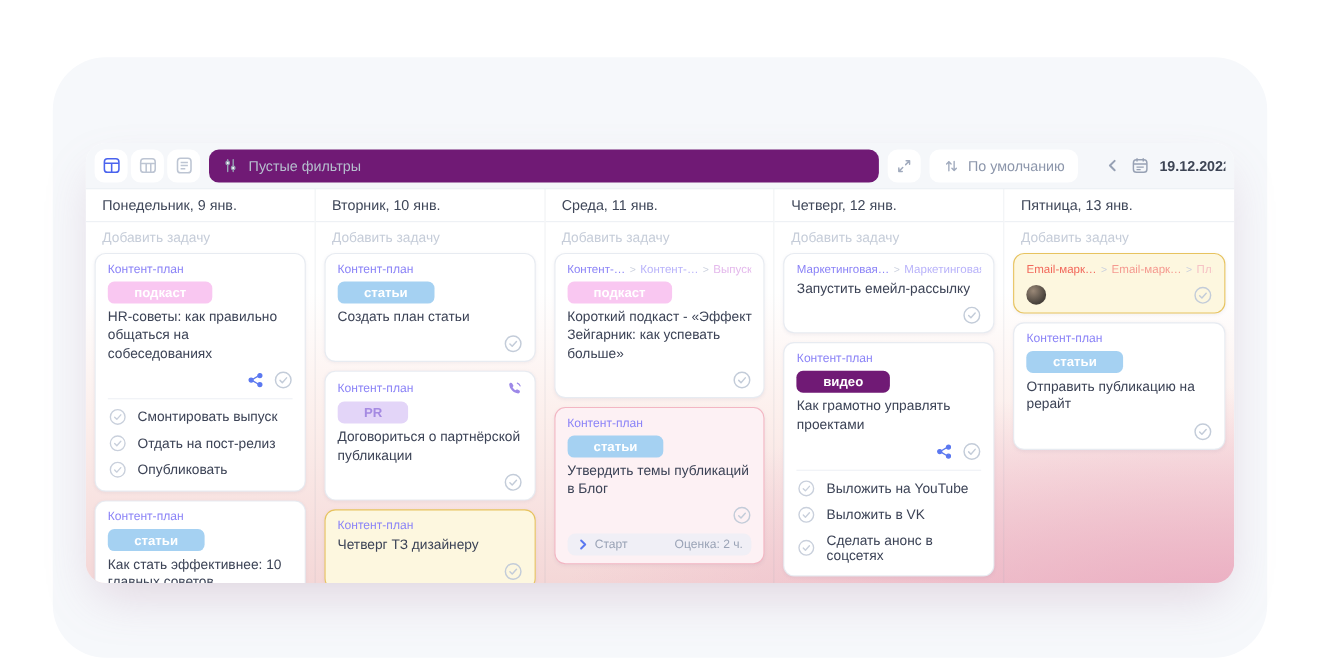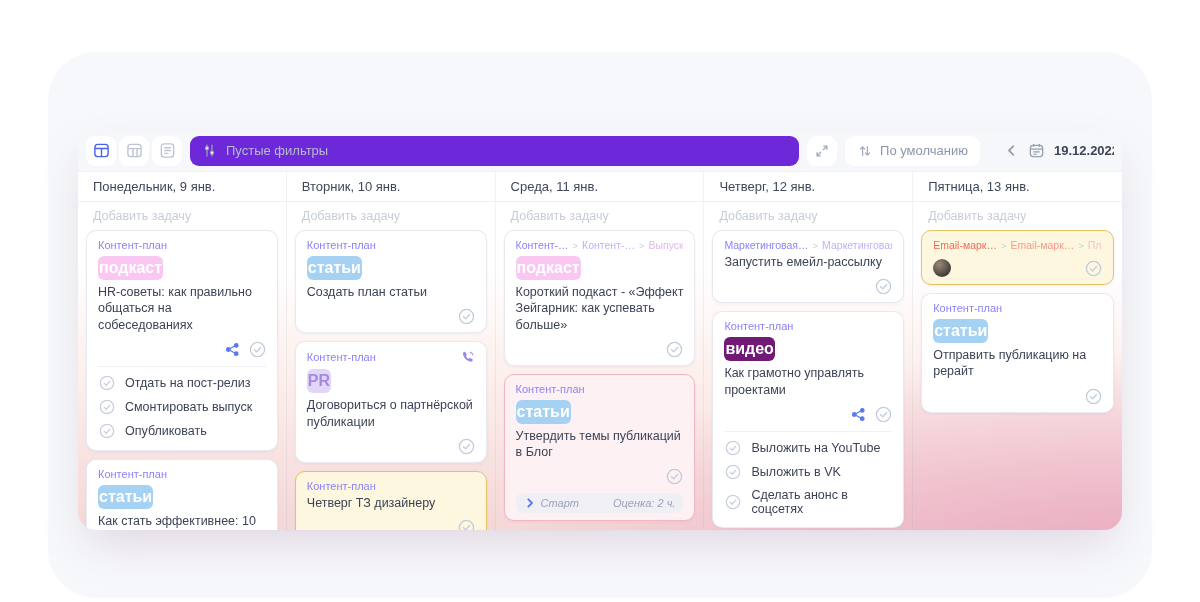--- a/index.html
+++ b/index.html
@@ -14,21 +14,21 @@
           linear-gradient(180deg,#ffffff 34%,#fcefec 62%,#f4d7d7 100%);
         box-shadow:0 20px 45px -10px rgba(164,120,150,.28);}
   
   .toolbar{height:42px;box-sizing:border-box;display:flex;align-items:center;gap:8px;
         padding:0 8px;background:#f5f7fa;border-bottom:1px solid #edf0f4;}
   .view-group{display:flex;gap:3px;}
   .view-btn{width:30px;height:30px;border-radius:9px;background:#fff;display:flex;
         align-items:center;justify-content:center;color:#bdc5d3;cursor:pointer;}
   .view-btn.active{color:#4a63ee;}
   .view-btn .icn{width:17px;height:17px;}
-  .filter-field{flex:1;height:30px;background:#6d28d9;border-radius:9px;display:flex;
+  .filter-field{flex:1;height:30px;background:#701a75;border-radius:9px;display:flex;
         align-items:center;gap:9px;padding:0 12px;color:#b6bfce;font-size:13px;}
   .filter-field .icn{width:15px;height:15px;color:#98a2b5;}
   .tool-btn{height:30px;background:#fff;border-radius:9px;display:flex;align-items:center;
         gap:7px;padding:0 12px;color:#8c96ab;font-size:13px;cursor:pointer;white-space:nowrap;}
   .tool-btn.sq{width:30px;padding:0;justify-content:center;}
   .tool-btn .icn{width:16px;height:16px;color:#a0aabd;}
   .date-nav{display:flex;align-items:center;gap:9px;margin-left:16px;}
   .nav-ic{width:15px;height:15px;color:#97a1b4;display:flex;cursor:pointer;}
   .nav-ic.cal{width:17px;height:17px;}
   .date-text{font-size:13px;font-weight:700;color:#3d4454;white-space:nowrap;
@@ -47,37 +47,37 @@
         padding:8px 11px 7px;box-shadow:0 1px 3px rgba(98,108,136,.08);cursor:pointer;}
   .card.yellow{background:#fdf7df;border-color:#e7c35f;}
   .card.pink{background:#fdf1f4;border-color:#f3b6c3;}
   .proj-row{display:flex;align-items:center;justify-content:space-between;}
   .proj{font-size:11px;color:#8b83f7;font-weight:500;}
   .crumbs{display:flex;align-items:center;gap:4px;font-size:10.5px;font-weight:500;
         white-space:nowrap;overflow:hidden;}
   .crumb-sep{color:#c9cfdd;font-size:9.5px;flex:none;}
   .crumb{overflow:hidden;text-overflow:ellipsis;flex:none;}
   .badge-row{margin:5px 0 4px;}
-  .badge{display:inline-block;font-size:16px;font-weight:700;padding:3px 1px;border-radius:6px;}
+  .badge{display:inline-block;font-size:12px;font-weight:700;padding:3px 24px;border-radius:6px;}
   .title{font-size:12.5px;line-height:1.3;color:#3c4356;margin:3px 0 0;}
   .act-row{display:flex;align-items:center;justify-content:flex-end;gap:9px;margin-top:8px;min-height:17px;}
   .act-row.with-avatar{justify-content:space-between;}
   .avatar{width:18px;height:18px;border-radius:50%;
         background:radial-gradient(circle at 35% 30%,#9a8877,#46403a 70%);}
   .icn{display:inline-flex;}
   .icn svg{width:100%;height:100%;display:block;}
   .icn.check{width:17px;height:17px;color:#c3ccd9;cursor:pointer;}
   .icn.share{width:15px;height:15px;color:#5b78f0;cursor:pointer;}
   .icn.phone{width:14px;height:14px;color:#9d88e8;}
   .icn.sub{width:16px;height:16px;color:#c9d0dc;flex:none;}
   .subs{border-top:1px solid #eef1f5;margin-top:8px;padding-top:4px;}
   .sub-row{display:flex;align-items:center;gap:10px;padding:4px 1px;font-size:12.5px;color:#3c4356;}
   .foot{display:flex;align-items:center;justify-content:space-between;
         background:rgba(237,239,246,.85);border-radius:7px;margin-top:8px;
-        padding:4px 8px;font-size:11px;color:#9aa3b6;font-style:italic;}
+        padding:4px 8px;font-size:11px;color:#9aa3b6;}
   .foot-left{display:flex;align-items:center;gap:5px;}
   .icn.start{width:12px;height:12px;color:#5b78f0;}
 </style>
 </head>
 <body>
 
 <div class="page">
   <div class="app-shell">
     <div class="board-panel">
 
@@ -186,30 +186,30 @@
                   </div>
                 </div>
                 <div class="subs">
                   <div class="sub-row">
                     <span class="icn sub">
                       <svg viewBox="0 0 18 18" fill="none" stroke="currentColor" stroke-width="1.4" stroke-linecap="round" stroke-linejoin="round">
                         <circle cx="9" cy="9" r="7.5"></circle>
                         <path d="M5.9 9.3l2.2 2.2 4.1-4.6"></path>
                       </svg>
                     </span>
+                    <span>Смонтировать выпуск</span>
+                  </div>
+                  <div class="sub-row">
+                    <span class="icn sub">
+                      <svg viewBox="0 0 18 18" fill="none" stroke="currentColor" stroke-width="1.4" stroke-linecap="round" stroke-linejoin="round">
+                        <circle cx="9" cy="9" r="7.5"></circle>
+                        <path d="M5.9 9.3l2.2 2.2 4.1-4.6"></path>
+                      </svg>
+                    </span>
                     <span>Отдать на пост-релиз</span>
-                  </div>
-                  <div class="sub-row">
-                    <span class="icn sub">
-                      <svg viewBox="0 0 18 18" fill="none" stroke="currentColor" stroke-width="1.4" stroke-linecap="round" stroke-linejoin="round">
-                        <circle cx="9" cy="9" r="7.5"></circle>
-                        <path d="M5.9 9.3l2.2 2.2 4.1-4.6"></path>
-                      </svg>
-                    </span>
-                    <span>Смонтировать выпуск</span>
                   </div>
                   <div class="sub-row">
                     <span class="icn sub">
                       <svg viewBox="0 0 18 18" fill="none" stroke="currentColor" stroke-width="1.4" stroke-linecap="round" stroke-linejoin="round">
                         <circle cx="9" cy="9" r="7.5"></circle>
                         <path d="M5.9 9.3l2.2 2.2 4.1-4.6"></path>
                       </svg>
                     </span>
                     <span>Опубликовать</span>
                   </div>

